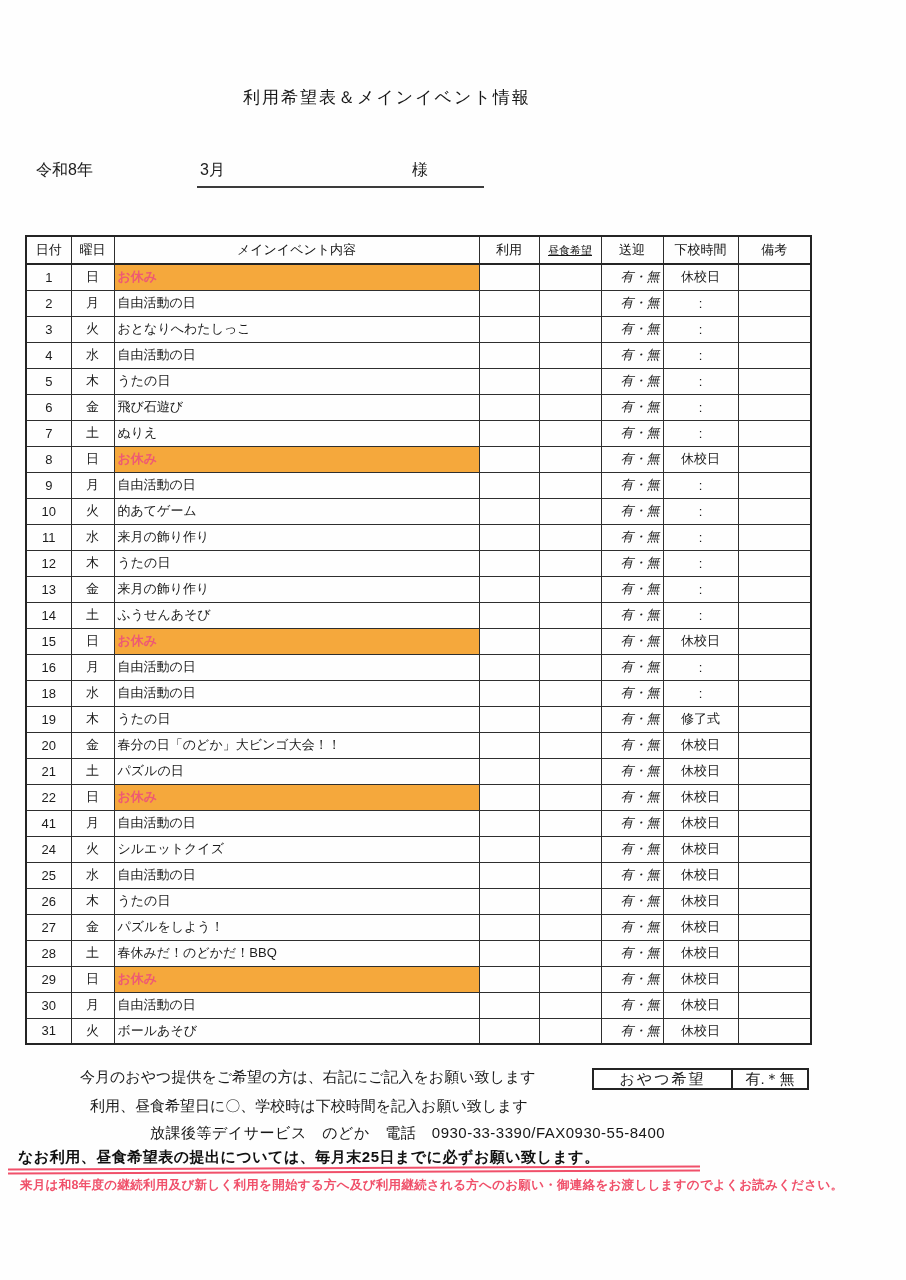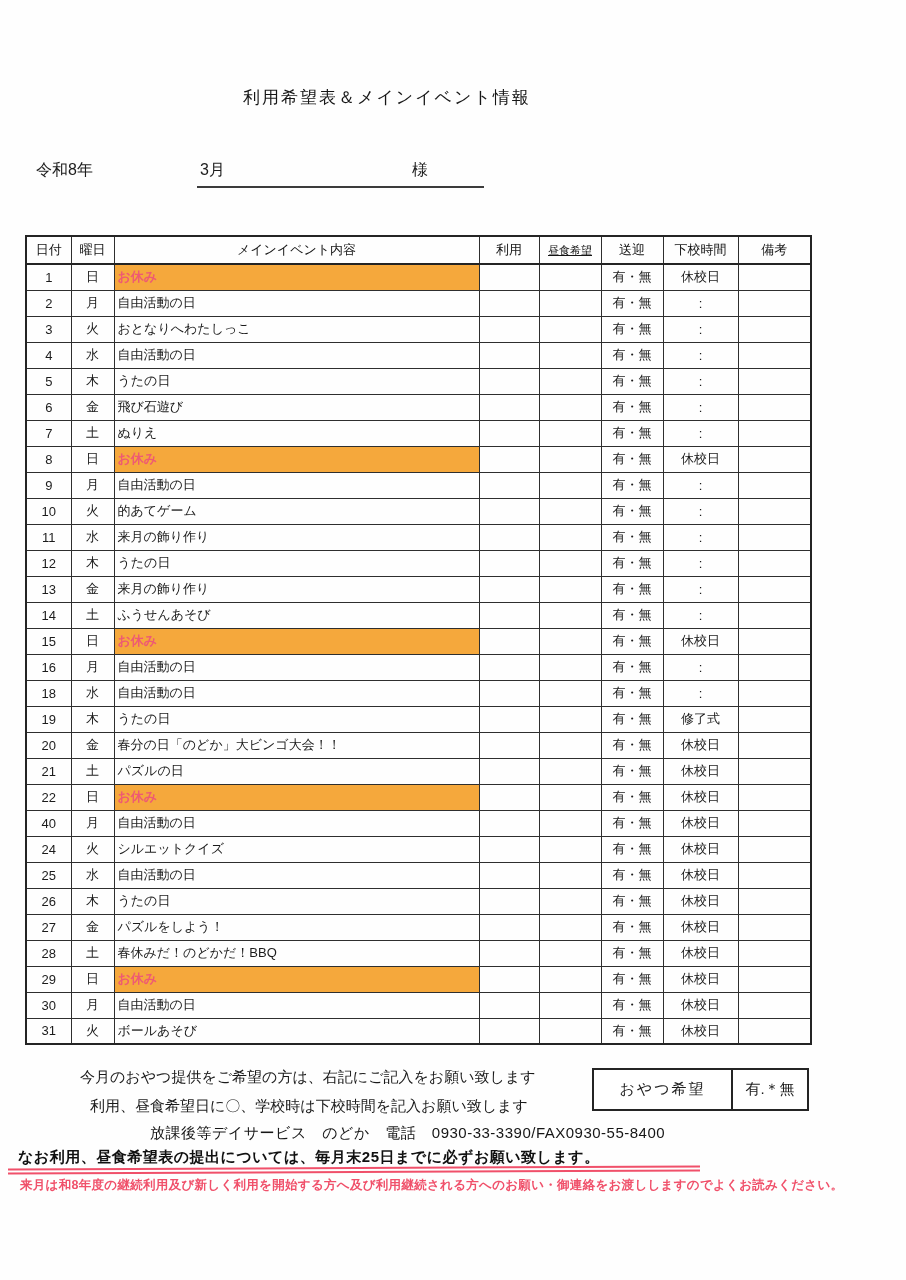--- a/index.html
+++ b/index.html
@@ -29,27 +29,27 @@
     border:1px solid #2e2e2e; padding:0 3px; overflow:hidden; white-space:nowrap;
   }
   table.schedule th {
     height:28px; font-size:13px; font-weight:normal; text-align:center;
     border-bottom:2px solid #242424; color:#151515;
   }
   table.schedule th.small { font-size:11px; letter-spacing:0;text-decoration:underline; }
   table.schedule td { height:26px; font-size:13px; color:#1b1b1b; }
   td.c { text-align:center; }
   td.event { text-align:left; padding-left:6px; font-size:13.5px; }
-  td.pickup { text-align:center; font-size:12.5px; letter-spacing:0; }
+  td.pickup { text-align:right; font-size:12.5px; letter-spacing:0;font-style:italic; }
   td.dismissal { text-align:center; font-size:12px; color:#222; }
   tr.holiday td.event { color:var(--holiday-text); font-weight:700; }
   tr.holiday td.event { background:var(--highlight); }
 
   .snack-box {
-    position:absolute; left:592px; top:1068px; height:43px; display:flex;
+    position:absolute; left:592px; top:1068px; height:22px; display:flex;
     border:2px solid #242424; background:#fff;
   }
   .snack-box .label {
     width:139px; border-right:2px solid #242424; font-size:15px;
     display:flex; align-items:center; justify-content:center; letter-spacing:2px;
   }
   .snack-box .value {
     width:74px; font-size:15px; display:flex; align-items:center; justify-content:center;
   }
 
@@ -308,21 +308,21 @@
         <td class="c">22</td>
         <td class="c">日</td>
         <td class="event">お休み</td>
         <td class="c"></td>
         <td class="c"></td>
         <td class="pickup">有・無</td>
         <td class="dismissal">休校日</td>
         <td class="c"></td>
       </tr>
         <tr>
-        <td class="c">40</td>
+        <td class="c">41</td>
         <td class="c">月</td>
         <td class="event">自由活動の日</td>
         <td class="c"></td>
         <td class="c"></td>
         <td class="pickup">有・無</td>
         <td class="dismissal">休校日</td>
         <td class="c"></td>
       </tr>
         <tr>
         <td class="c">24</td>

